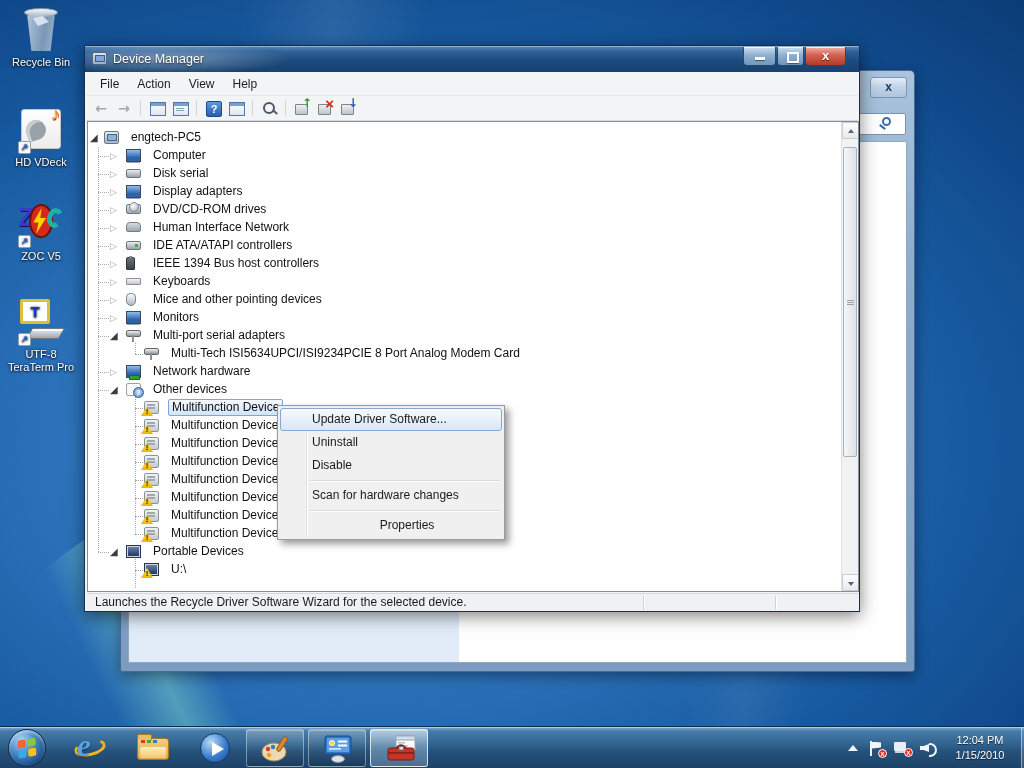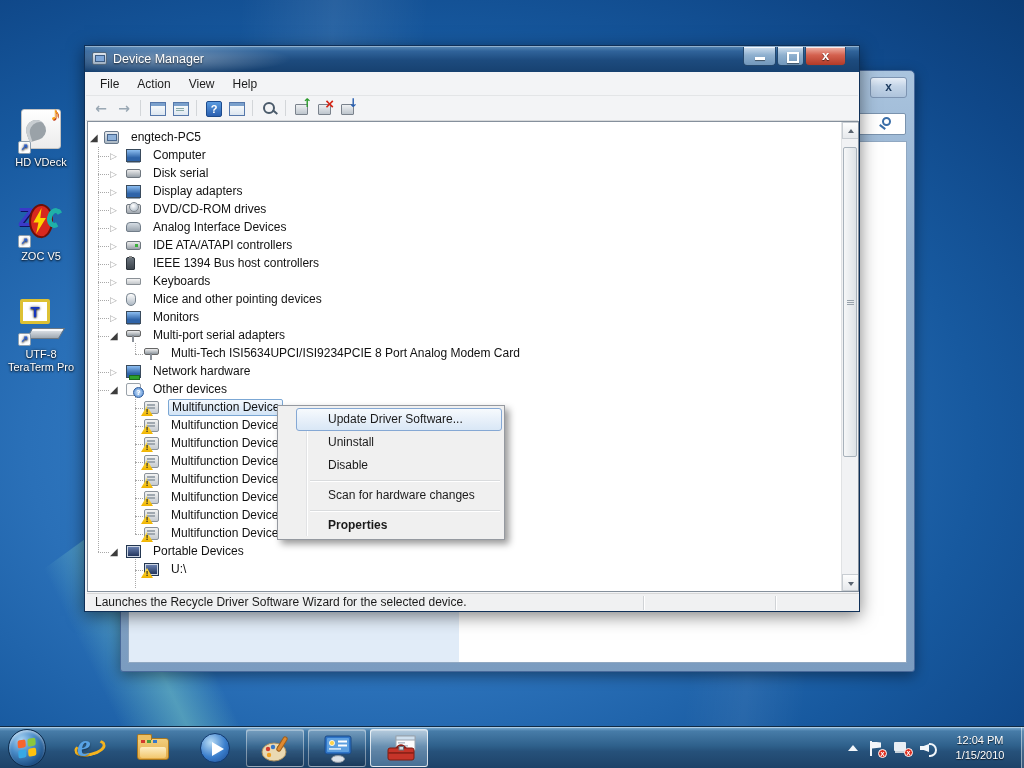--- a/index.html
+++ b/index.html
@@ -172,24 +172,24 @@
         box-shadow:0 2px 0 #98a2ab, 0 4px 0 #98a2ab; }
 
   .statusbar { position:absolute; left:2px; top:547px; width:772px; height:18px; background:#f0f1f2;
         border-top:1px solid #d8d8d8; font-size:12px; line-height:17px; color:#1a1a1a; padding-left:8px; }
   .sb-sep { position:absolute; top:2px; width:1px; height:14px; background:#d0d3d6; box-shadow:1px 0 0 #fff; }
 
   
   #ctx { position:absolute; left:277px; top:405px; width:228px; z-index:4; background:#f0f0f0;
         border:1px solid #9599a0; box-shadow:4px 4px 7px rgba(0,0,0,.4); padding:2px; }
   #ctx::before { content:""; position:absolute; left:28px; top:3px; bottom:3px; width:1px; background:#e2e3e5; box-shadow:1px 0 0 #fff; }
-  .ctx-item { position:relative; height:23px; line-height:23px; padding-left:32px; font-size:12px; color:#1b1b1b;margin-left:16px; }
+  .ctx-item { position:relative; height:23px; line-height:23px; padding-left:32px; font-size:12px; color:#1b1b1b; }
   .ctx-item.hl { background:linear-gradient(#f7fafd,#e9f1fa 45%,#d9e7f6); border:1px solid #85a8d4; border-radius:3px;
         height:23px; line-height:21px; padding-left:31px; }
-  .ctx-item.bold { font-weight:bold; }
+  .ctx-item.bold { font-weight:normal;text-align:center; }
   .ctx-sep { height:1px; background:#d9dbdd; box-shadow:0 1px 0 #fff; margin:3px 2px 3px 30px; }
 
   
   #taskbar { position:absolute; left:0; bottom:0; width:1024px; height:42px; z-index:5;
         background:linear-gradient(180deg,#7fb0d6 0%,#477ca8 10%,#2f618c 45%,#26517a 60%,#1d4268 100%);
         border-top:1px solid #0f2a44; box-shadow:inset 0 1px 0 rgba(255,255,255,.4); }
   .orb { position:absolute; left:8px; top:2px; width:38px; height:38px; border-radius:50%;
         background:radial-gradient(circle at 34% 28%, #a8d4f4 0%, #4a8cc8 38%, #1d4e84 75%, #123a66 100%);
         border:1px solid #0e2c4c; box-shadow:inset 0 2px 3px rgba(255,255,255,.55); }
   .flag { position:absolute; left:9px; top:9px; width:19px; height:19px; transform:rotate(-4deg) skewY(-6deg); }
@@ -242,20 +242,28 @@
         background:rgba(255,255,255,.12); }
 </style>
 </head>
 <body>
 
 <div id="desktop">
   <div class="streak s1"></div>
   <div class="streak s3"></div>
   <div class="streak s2"></div>
 
+  <div class="dicon" style="left:2px;top:6px">
+    <div class="art">
+      <span class="bin-lid"></span>
+      <span class="bin-body"></span>
+      <span class="bin-paper"></span>
+    </div>
+    <div>Recycle Bin</div>
+  </div>
   <div class="dicon" style="left:2px;top:106px">
     <div class="art">
       <span class="vd-box"></span>
       <span class="vd-dish"></span>
       <span class="vd-note">♪</span>
       <span class="sc-ovl">↗</span>
     </div>
     <div>HD VDeck</div>
   </div>
   <div class="dicon" style="left:2px;top:200px">
@@ -350,21 +358,21 @@
           <span class="tlbl">Display adapters</span>
         </div>
       <div class="trow lv1" style="top:79px">
           <span class="cr">▷</span>
           <span class="ti ti-cd"></span>
           <span class="tlbl">DVD/CD-ROM drives</span>
         </div>
       <div class="trow lv1" style="top:97px">
           <span class="cr">▷</span>
           <span class="ti ti-hid"></span>
-          <span class="tlbl">Analog Interface Devices</span>
+          <span class="tlbl">Human Interface Network</span>
         </div>
       <div class="trow lv1" style="top:115px">
           <span class="cr">▷</span>
           <span class="ti ti-drv grn"></span>
           <span class="tlbl">IDE ATA/ATAPI controllers</span>
         </div>
       <div class="trow lv1" style="top:133px">
           <span class="cr">▷</span>
           <span class="ti ti-1394"></span>
           <span class="tlbl">IEEE 1394 Bus host controllers</span>

